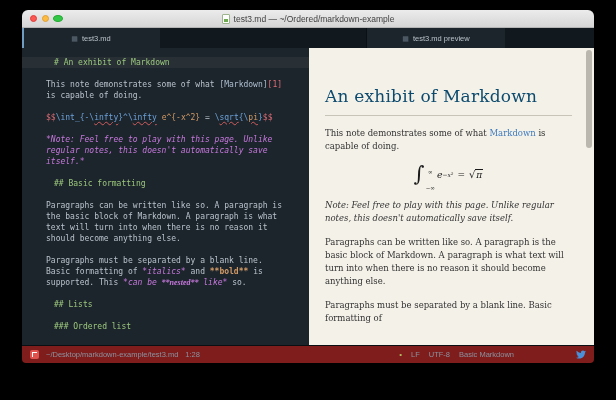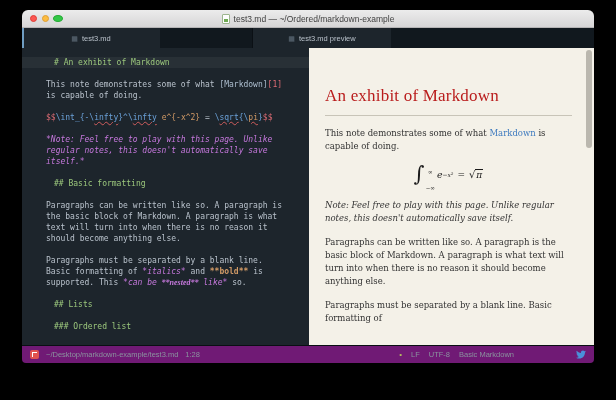--- a/index.html
+++ b/index.html
@@ -23,21 +23,21 @@
   .title-group { margin:0 auto; display:flex; align-items:center; gap:4px; }
   .doc-icon { width:8px; height:10px; background:#fdfdfd; border:1px solid #9db58f;
               border-radius:1px; position:relative; display:inline-block; }
   .doc-icon::after { content:""; position:absolute; left:1px; right:1px; bottom:1px; height:3px; background:#6fab52; }
   .title-text { font-size:8.5px; color:#3f3f3f; }
 
   
   .tabbar { height:20px; background:#11181e; display:flex; flex:0 0 auto; position:relative; }
   .tab-accent { position:absolute; left:0; top:0; width:2px; height:20px; background:#6f9dc2; }
   .tab-region { display:flex; }
-  .tab-region.left { width:231px; border-right:1px solid #0b1015; }
+  .tab-region.left { width:345px; border-right:1px solid #0b1015; }
   .tab-region.right { flex:1; }
   .tab { width:138px; height:20px; display:flex; align-items:center; justify-content:center;
          gap:4px; background:#1d252c; color:#b9c1ca; font-size:7.5px; cursor:default; }
   .tab-ic { color:#5f6d79; font-size:7px; line-height:1; }
 
   
   .content { flex:1; display:flex; min-height:0; }
 
   
   .editor { width:287px; background:#1d252c; padding:9px 0 0 24px; overflow:hidden;
@@ -55,21 +55,21 @@
   .orange { color:#d19a66; }
   .purple { color:#c678dd; font-style:italic; }
   .boldo { color:#d19a66; font-weight:bold; }
   .bi { color:#c678dd; font-weight:bold; font-style:italic;font-family:Liberation Serif, serif; }
   .spell { text-decoration:underline; text-decoration-style:wavy; text-decoration-color:#cf5c5c;
            text-decoration-thickness:1px; text-underline-offset:1px; }
 
   
   .preview { flex:1; background:#f4f1e8; position:relative; overflow:hidden;
              font-family:"DejaVu Serif", serif; color:#333; padding:38px 22px 0 16px; }
-  .preview h1 { font-size:17px; font-weight:normal; color:#b91c1c; letter-spacing:.2px; margin-bottom:9px;font-family:Liberation Serif, serif; }
+  .preview h1 { font-size:17px; font-weight:normal; color:#0c4a6e; letter-spacing:.2px; margin-bottom:9px; }
   .preview hr { border:none; border-top:1px solid #c8c4b8; margin-bottom:11px; }
   .preview p { font-size:8.5px; line-height:13px; margin-bottom:11px; }
   .plink { color:#3f7bbf; cursor:pointer; }
   .note { font-style:italic; }
   .preview h2 { font-size:12.5px; color:#222; margin:16px 0 11px; }
 
   .equation { text-align:center; margin:4px 0 14px; color:#1a1a1a; font-style:italic;
               font-size:9px; }
   .eq-wrap { display:inline-flex; align-items:center; }
   .int-sign { font-size:21px; font-style:normal; line-height:1; }
@@ -80,21 +80,21 @@
   .eq-exp { font-size:6px; vertical-align:6px; }
   .eq-eq { font-style:normal; margin:0 4px; }
   .radical { font-style:normal; font-size:10px; }
   .radicand { border-top:1px solid #1a1a1a; font-style:italic; padding:0 1px; }
 
   .pv-scrollbar { position:absolute; top:0; right:2px; width:6px; height:100%; }
   .pv-thumb { position:absolute; top:2px; width:6px; height:98px; border-radius:3px;
               background:#bab7ae; }
 
   
-  .statusbar { height:18px; background:#701a75; border-top:1px solid #0a0f14; flex:0 0 auto;
+  .statusbar { height:18px; background:#7f1d1d; border-top:1px solid #0a0f14; flex:0 0 auto;
                display:flex; align-items:center; font-size:7.5px; color:#8a939f;
                padding:0 8px; gap:10px; }
   .sb-left { display:flex; align-items:center; gap:7px; }
   .md-badge { width:9px; height:9px; border-radius:2px; background:#e0524e; position:relative; }
   .md-badge::after { content:""; position:absolute; left:2px; top:2px; width:4px; height:4px;
                      border-left:1.5px solid #fff; border-top:1.5px solid #fff; }
   .sb-right { margin-left:auto; display:flex; align-items:center; gap:9px; }
   .sb-dot { color:#b4bd5f; font-size:8px; }
   .sb-updates { color:#5a8fd6; display:flex; align-items:center; gap:3px; cursor:pointer;margin-top:48px; }
   .gift-ic svg { display:block; }

